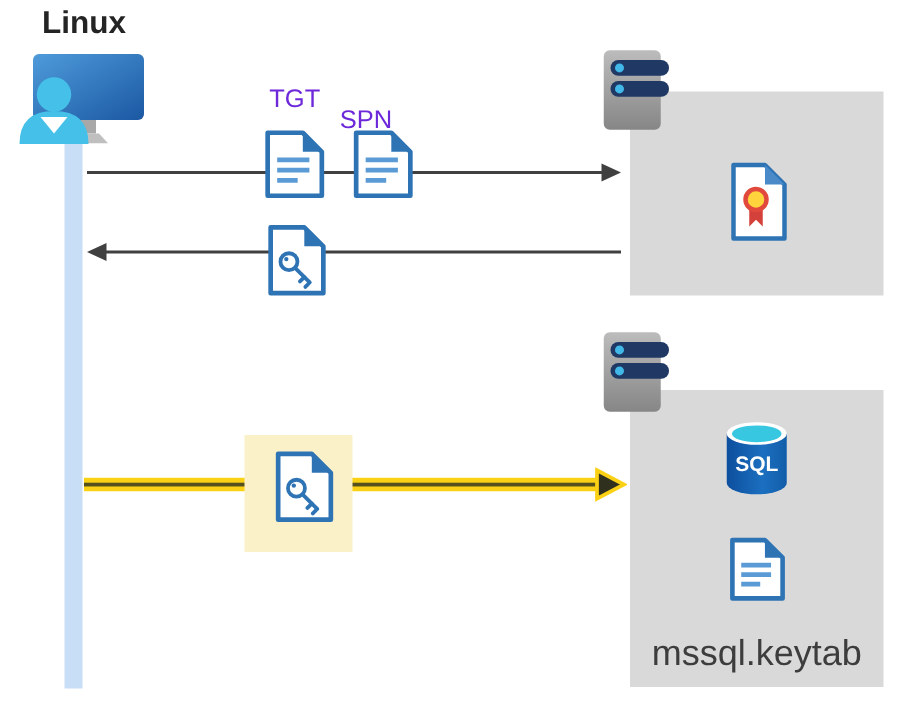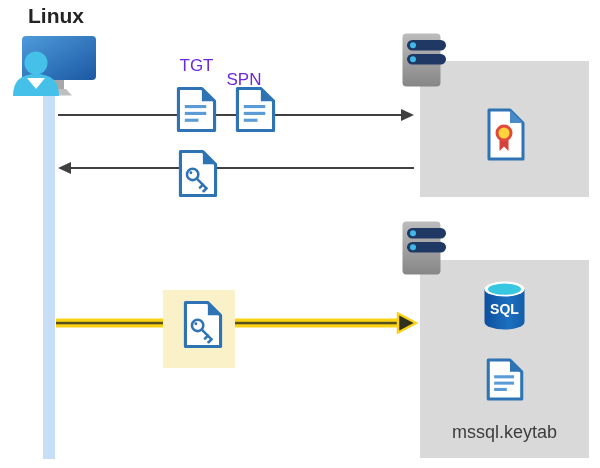--- a/index.html
+++ b/index.html
@@ -17,21 +17,21 @@
   .panel{
     background:#d9d9d9;
   }
   .client-bar{
     background:#c8ddf6;
   }
   .highlight-box{
     background:#faf1c9;
   }
   .keytab-label{
-    font-size:18px;color:#3d3d3d;text-align:center;
+    font-size:24px;color:#3d3d3d;text-align:center;
   }
   svg{display:block;}
 </style>
 </head>
 <body>
 
 <div class="stage">
 
   <svg width="0" height="0" style="position:absolute" aria-hidden="true">
     <defs>

